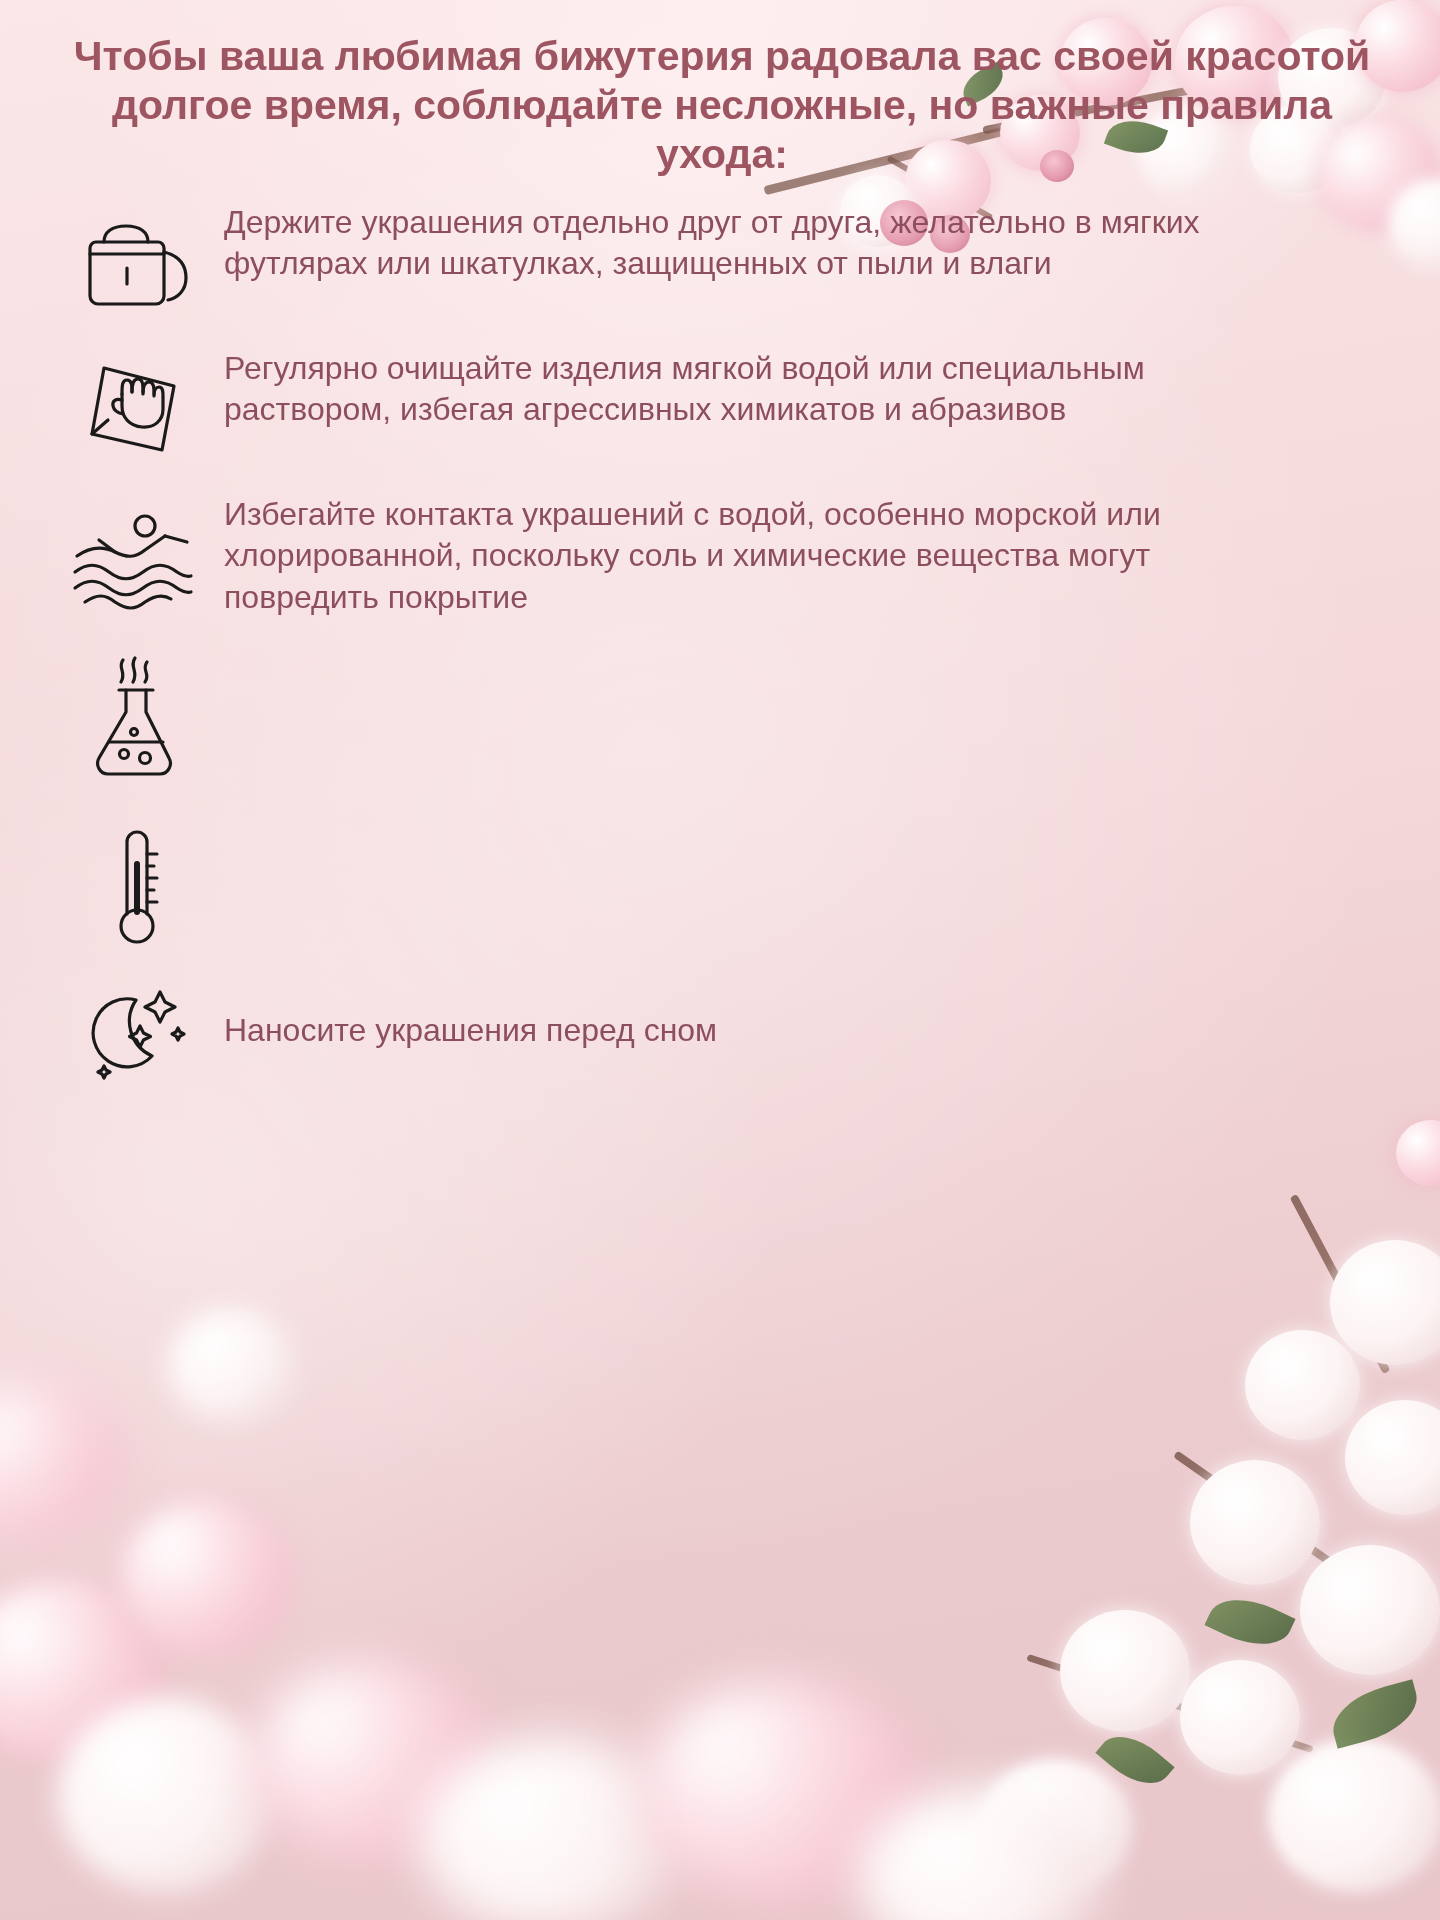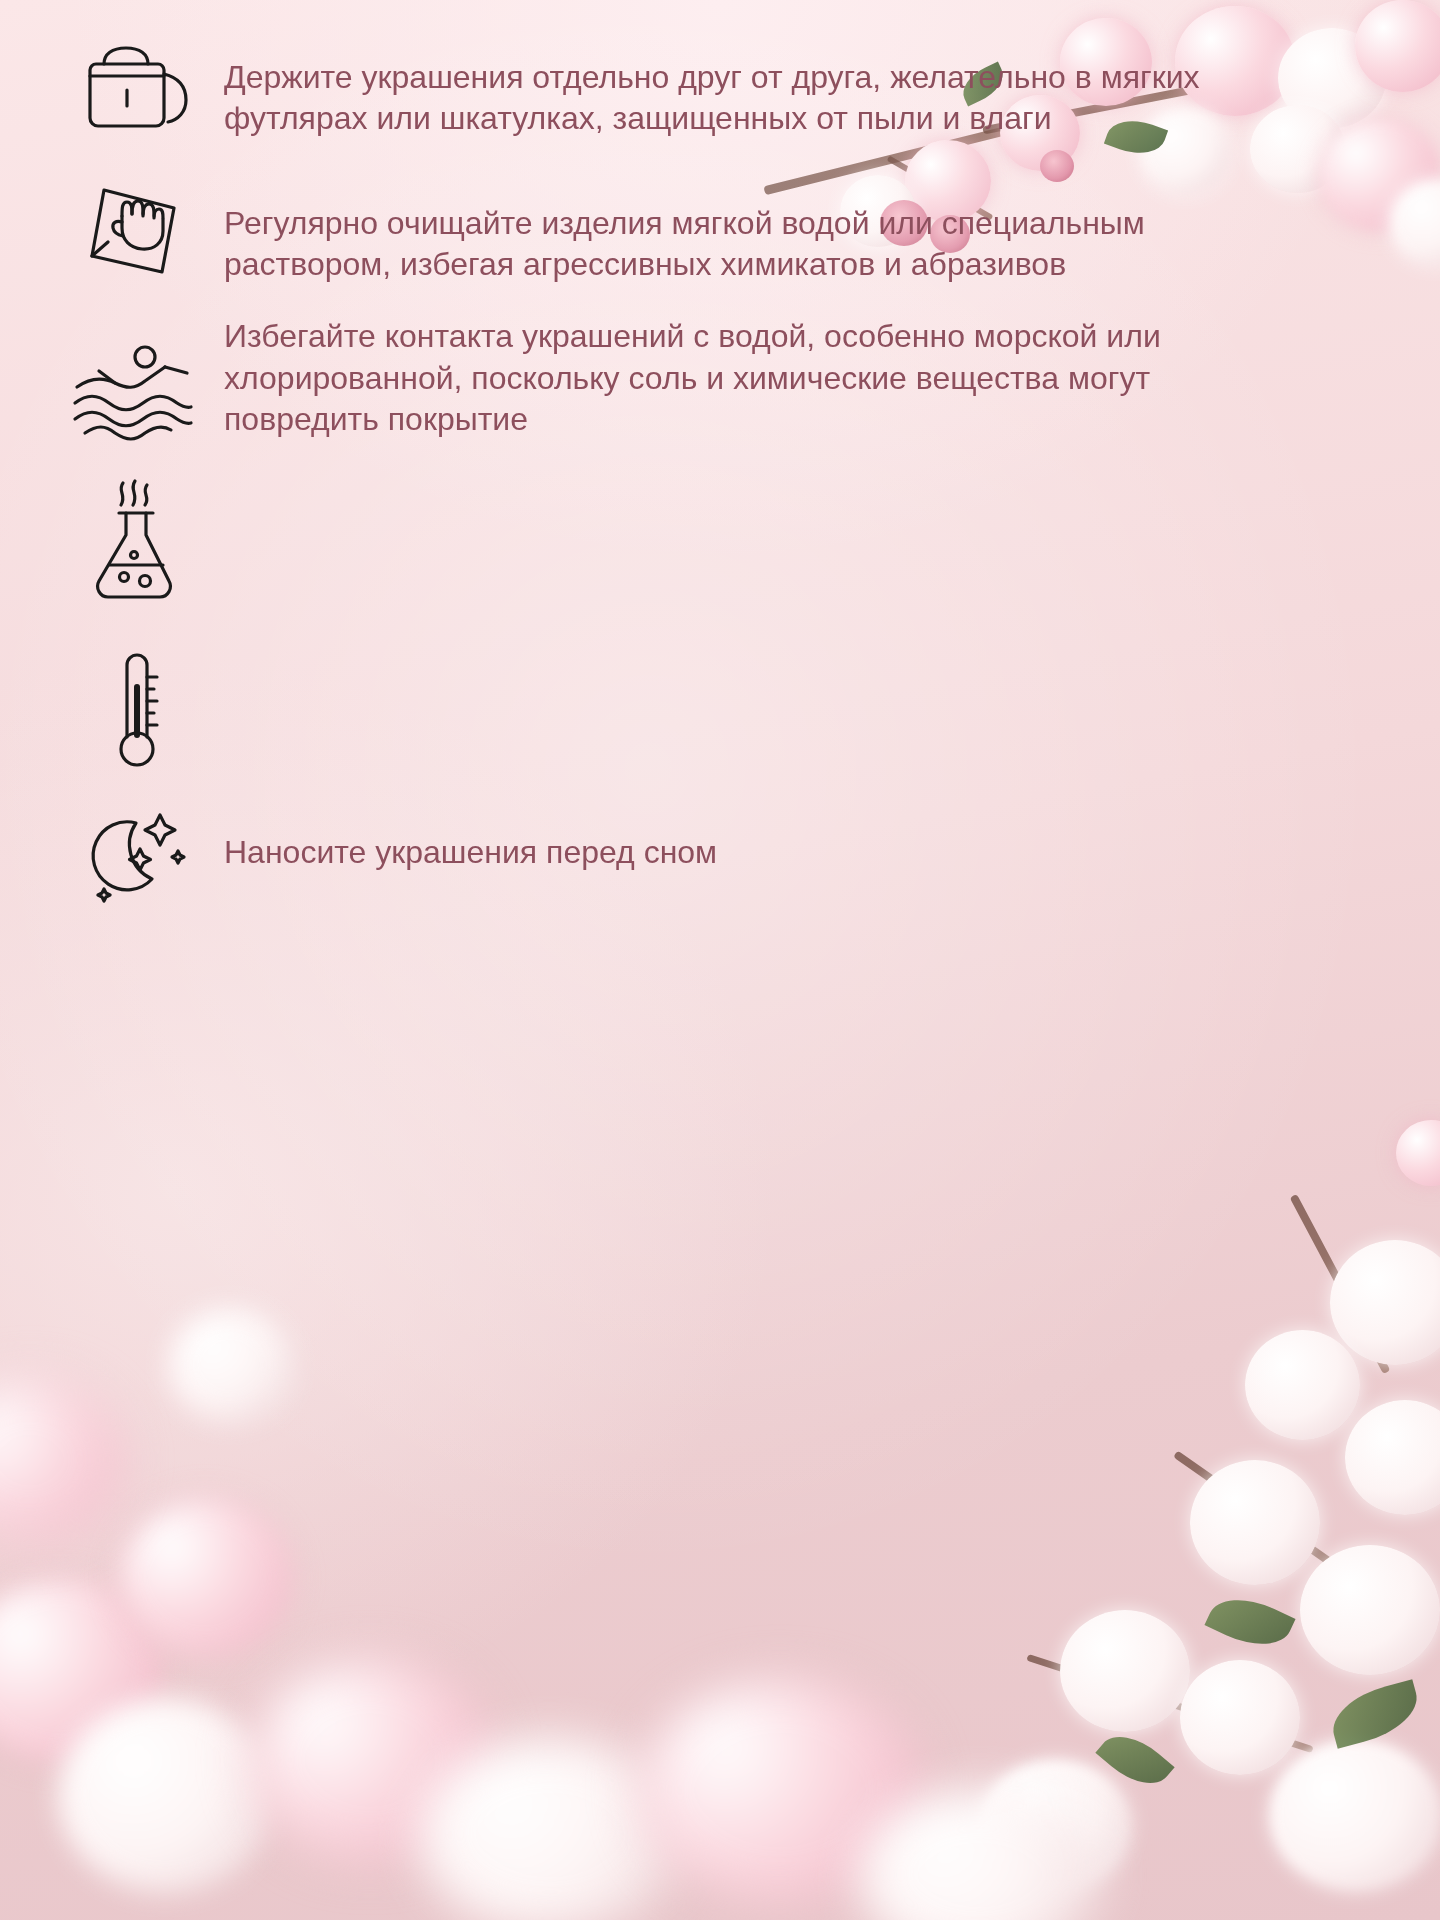--- a/index.html
+++ b/index.html
@@ -109,21 +109,21 @@
     max-width: 1330px;
   }
 
   .rules {
     margin-top: 6px;
     padding-left: 4px;
   }
 
   .rule {
     display: flex;
-    align-items: flex-end;
+    align-items: flex-start;
     margin-bottom: 30px;
   }
   .rule-icon {
     width: 180px;
     min-width: 180px;
     display: flex;
     justify-content: center;
     align-items: center;
     padding-top: 6px;
   }
@@ -202,20 +202,21 @@
   <div class="flower f-white blur-more" style="left:170px; top:1310px; width:120px; height:110px;"></div>
   <div class="flower f-pink blur-max" style="left:-60px; top:1380px; width:180px; height:160px;"></div>
   <div class="flower f-white blur-max" style="left:860px; top:1790px; width:240px; height:170px;"></div>
 </div>
 
 <div class="bg-vignette"></div>
 
 <div class="content">
 
 
+  <p class="subtitle">Чтобы ваша любимая бижутерия радовала вас своей красотой долгое время, соблюдайте несложные, но важные правила ухода:</p>
 
   <div class="rules">
 
     <div class="rule r-box">
       <div class="rule-icon">
         <svg width="120" height="110" viewBox="0 0 120 110" fill="none" stroke="#1a1a1a" stroke-width="3.2" stroke-linecap="round" stroke-linejoin="round">
           <path d="M22 34 h62 a6 6 0 0 1 6 6 v48 a8 8 0 0 1 -8 8 h-58 a8 8 0 0 1 -8 -8 v-48 a6 6 0 0 1 6 -6 z"></path>
           <path d="M16 46 h74"></path>
           <path d="M30 34 c0 -10 8 -16 22 -16 c14 0 22 6 22 16"></path>
           <path d="M90 44 c16 4 22 14 22 26 c0 12 -8 20 -18 22"></path>

